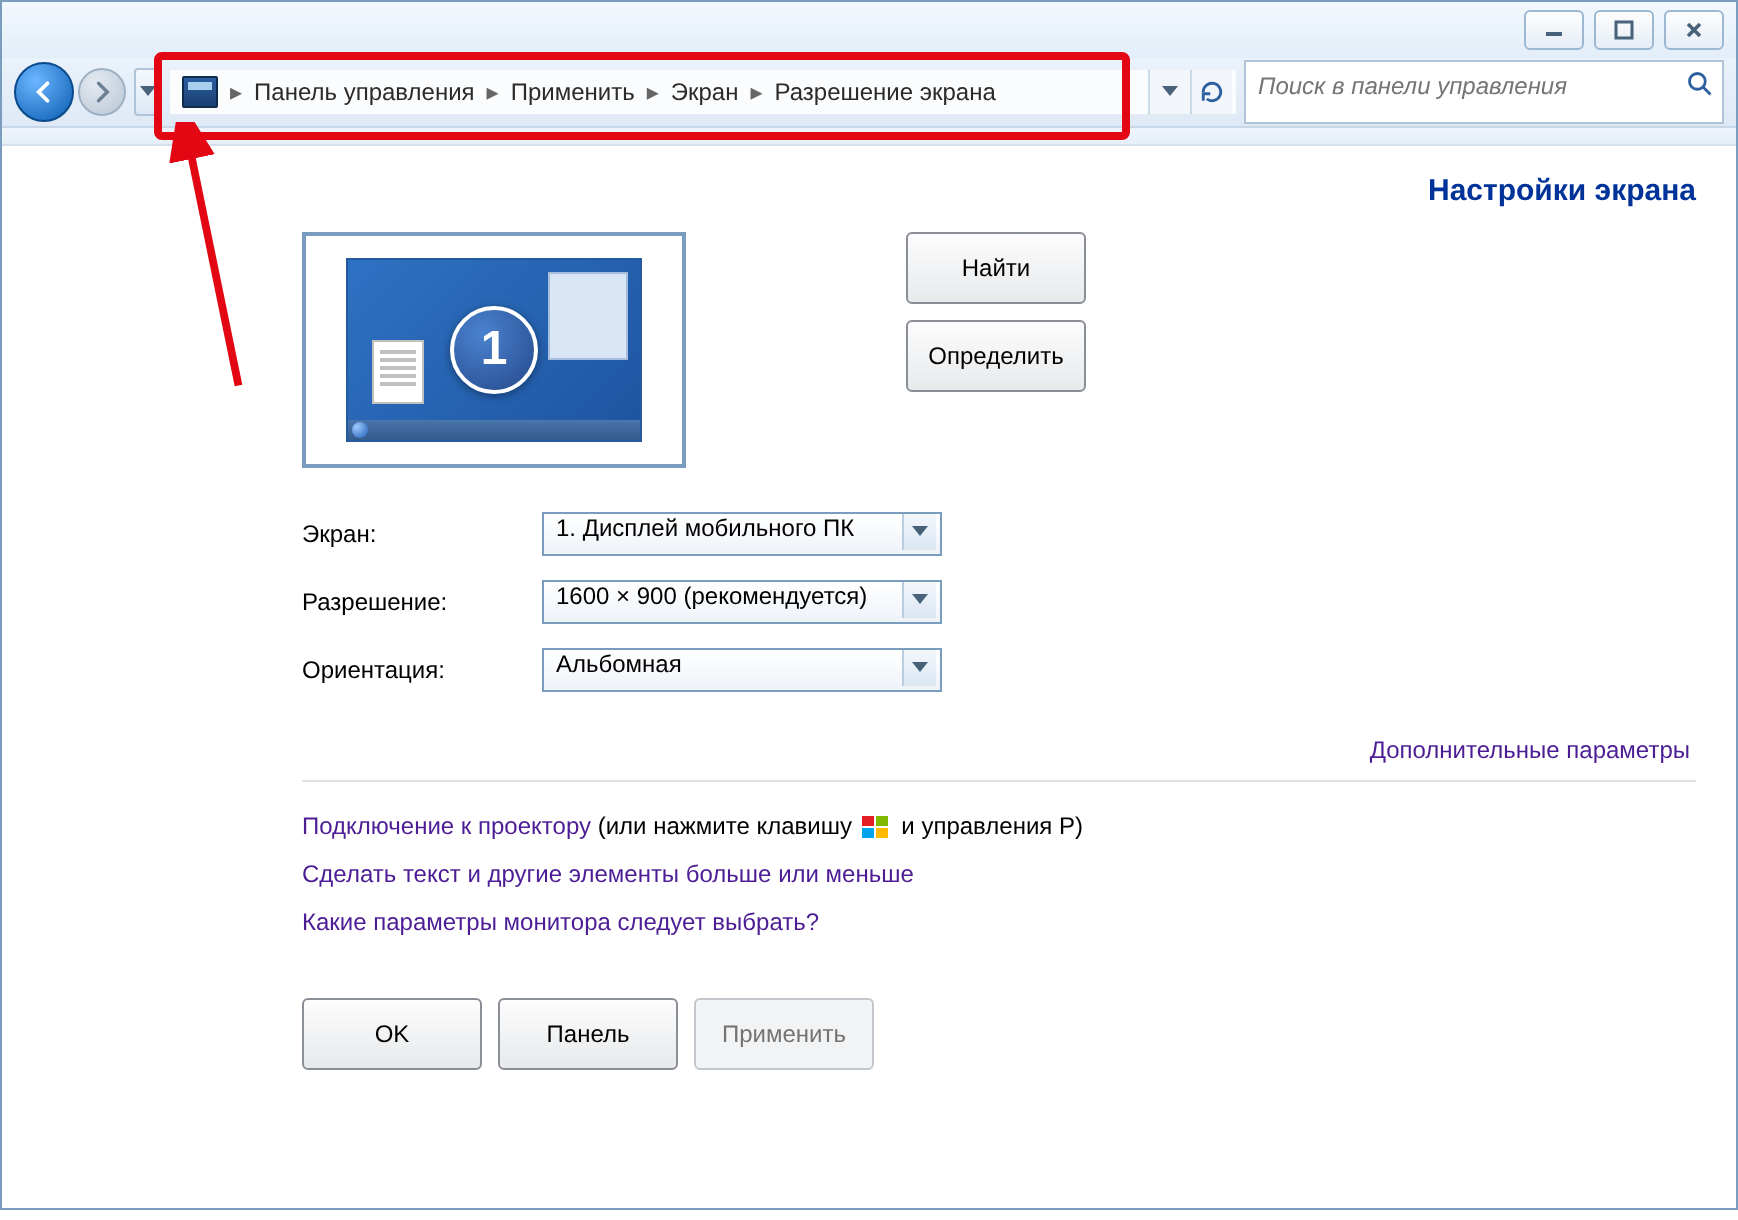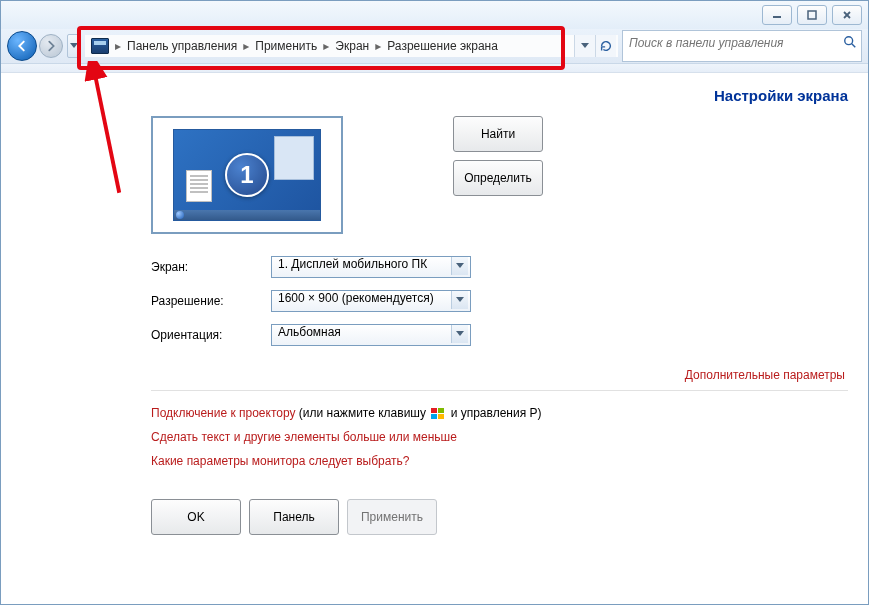--- a/index.html
+++ b/index.html
@@ -323,21 +323,21 @@
   display: flex;
   align-items: center;
   justify-content: center;
 }
 .adv-link {
   text-align: right;
   margin: 22px 0 8px 0;
   padding-right: 3px;
 }
 .linkish {
-  color: #b91c1c;
+  color: #4c1d95;
   cursor: pointer;
 }
 hr.sep {
   border: none;
   border-top: 1px solid #e1e1e1;
   margin: 6px 0 10px 0;
 }
 .links-block {
   line-height: 2;
   font-size: 12px;

